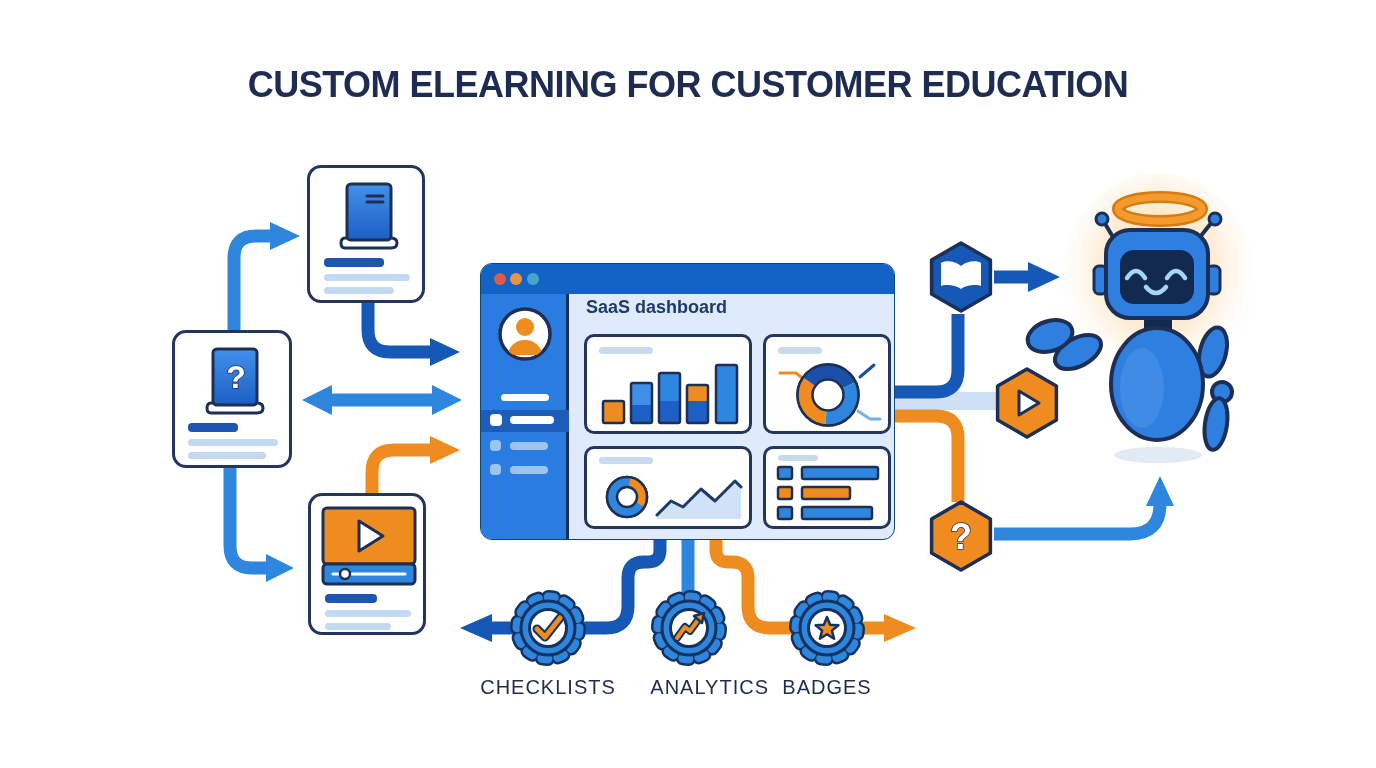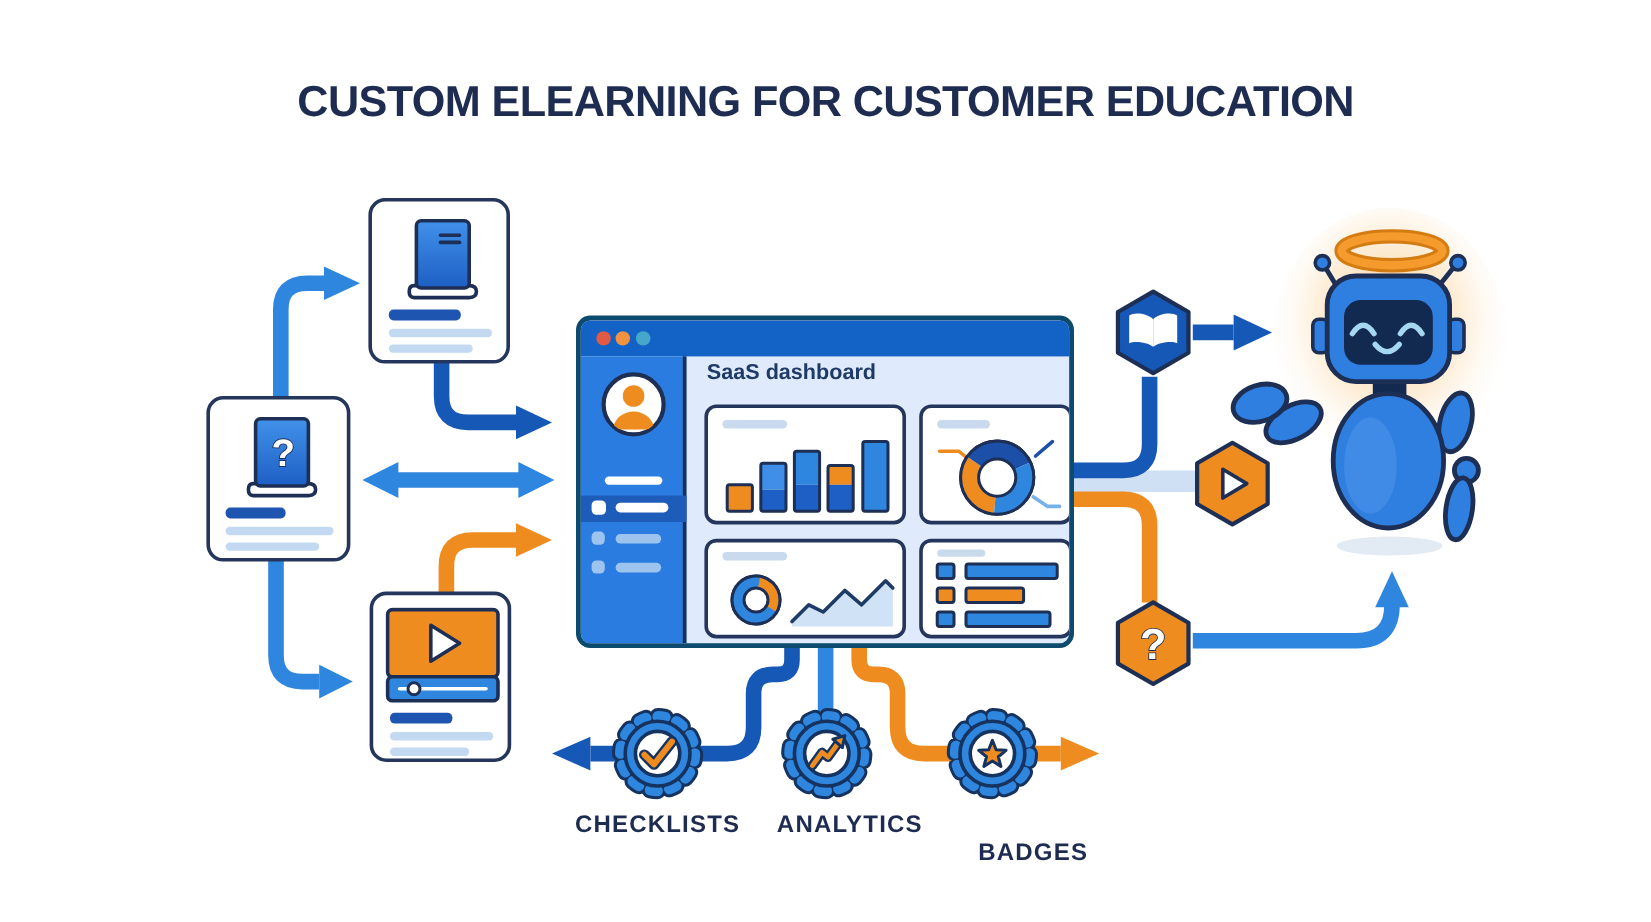--- a/index.html
+++ b/index.html
@@ -11,34 +11,34 @@
   
   .card{position:absolute;background:#fff;border:3px solid #24365c;border-radius:14px;box-sizing:border-box;}
   .card-top{left:307px;top:165px;width:118px;height:138px;}
   .card-left{left:172px;top:330px;width:120px;height:138px;}
   .card-video{left:308px;top:493px;width:118px;height:142px;}
   .icn{position:absolute;}
   .bar-dark{position:absolute;height:9px;border-radius:4px;background:#1d55b0;}
   .bar-light{position:absolute;height:7px;border-radius:4px;background:#c3d9f2;}
   
   .window{position:absolute;left:480px;top:263px;width:415px;height:277px;background:#dfeafc;
-          border:4px solid #0c4a6e;border-radius:12px;box-sizing:border-box;overflow:hidden;}
+          border:1px solid #0c4a6e;border-radius:12px;box-sizing:border-box;overflow:hidden;}
   .titlebar{position:absolute;left:0;top:0;right:0;height:30px;background:#1363c6;}
   .dot{position:absolute;top:9px;width:12px;height:12px;border-radius:50%;}
   .sidebar{position:absolute;left:0;top:30px;bottom:0;width:88px;background:#2b7ce0;border-right:3px solid #1d2f55;box-sizing:border-box;}
   .side-line{position:absolute;border-radius:4px;}
   .selrow{position:absolute;left:0;top:116px;width:88px;height:22px;background:#1d5cb8;}
   .wintitle{position:absolute;left:105px;top:33px;font-size:18px;font-weight:700;color:#1e3a66;}
   .wcard{position:absolute;background:#fff;border:3px solid #24365c;border-radius:10px;box-sizing:border-box;}
   .wc1{left:103px;top:70px;width:168px;height:100px;}
   .wc2{left:282px;top:70px;width:128px;height:100px;}
   .wc3{left:103px;top:182px;width:168px;height:83px;}
   .wc4{left:282px;top:182px;width:128px;height:83px;}
   
-  .blabel{position:absolute;top:676px;width:160px;text-align:center;font-size:20px;font-weight:700;
+  .blabel{position:absolute;top:676px;width:160px;text-align:center;font-size:20px;font-weight:400;
           letter-spacing:1px;color:#1e2c52;}
 </style>
 </head>
 <body>
 
 <div class="canvas">
 
   <h1 class="title">CUSTOM ELEARNING FOR CUSTOMER EDUCATION</h1>
 
   <svg class="layer" viewBox="0 0 1376 768">
@@ -312,15 +312,15 @@
           <rect x="36" y="38" width="48" height="12" rx="2" fill="#ef8c1f"></rect>
           <rect x="12" y="58" width="14" height="12" rx="2" fill="#2e86de"></rect>
           <rect x="36" y="58" width="70" height="12" rx="2" fill="#2e86de"></rect>
         </g>
       </svg>
     </div>
   </div>
 
   <div class="blabel" style="left:468px;">CHECKLISTS</div>
   <div class="blabel" style="left:609px;text-align:right;">ANALYTICS</div>
-  <div class="blabel" style="left:781px;margin-top:24px;">BADGES</div>
+  <div class="blabel" style="left:747px;">BADGES</div>
 
 </div>
 
 </body></html>

